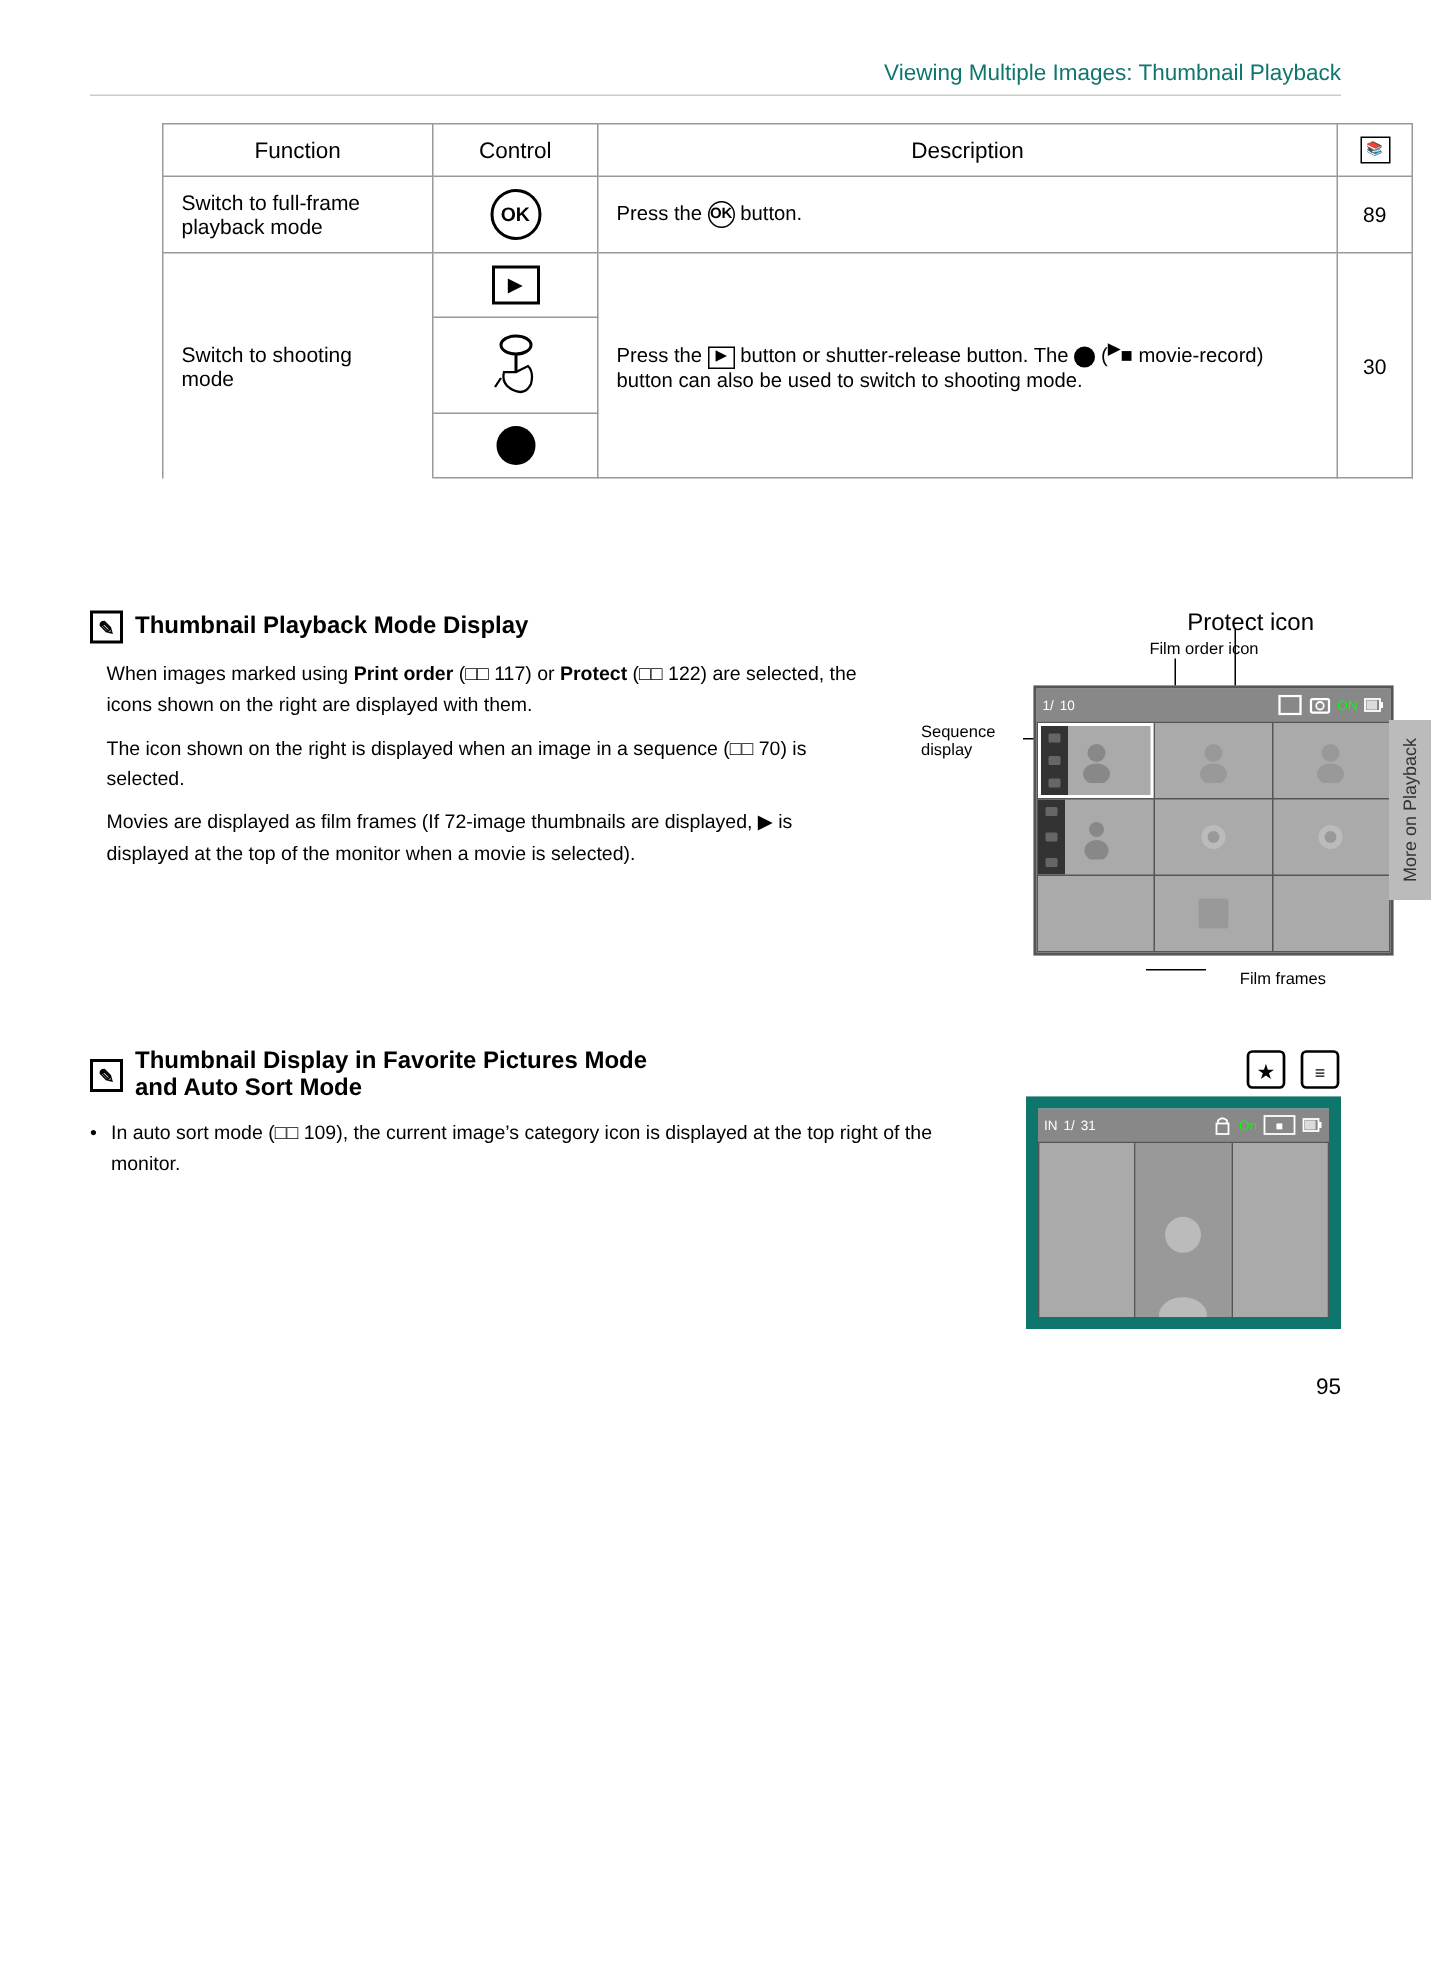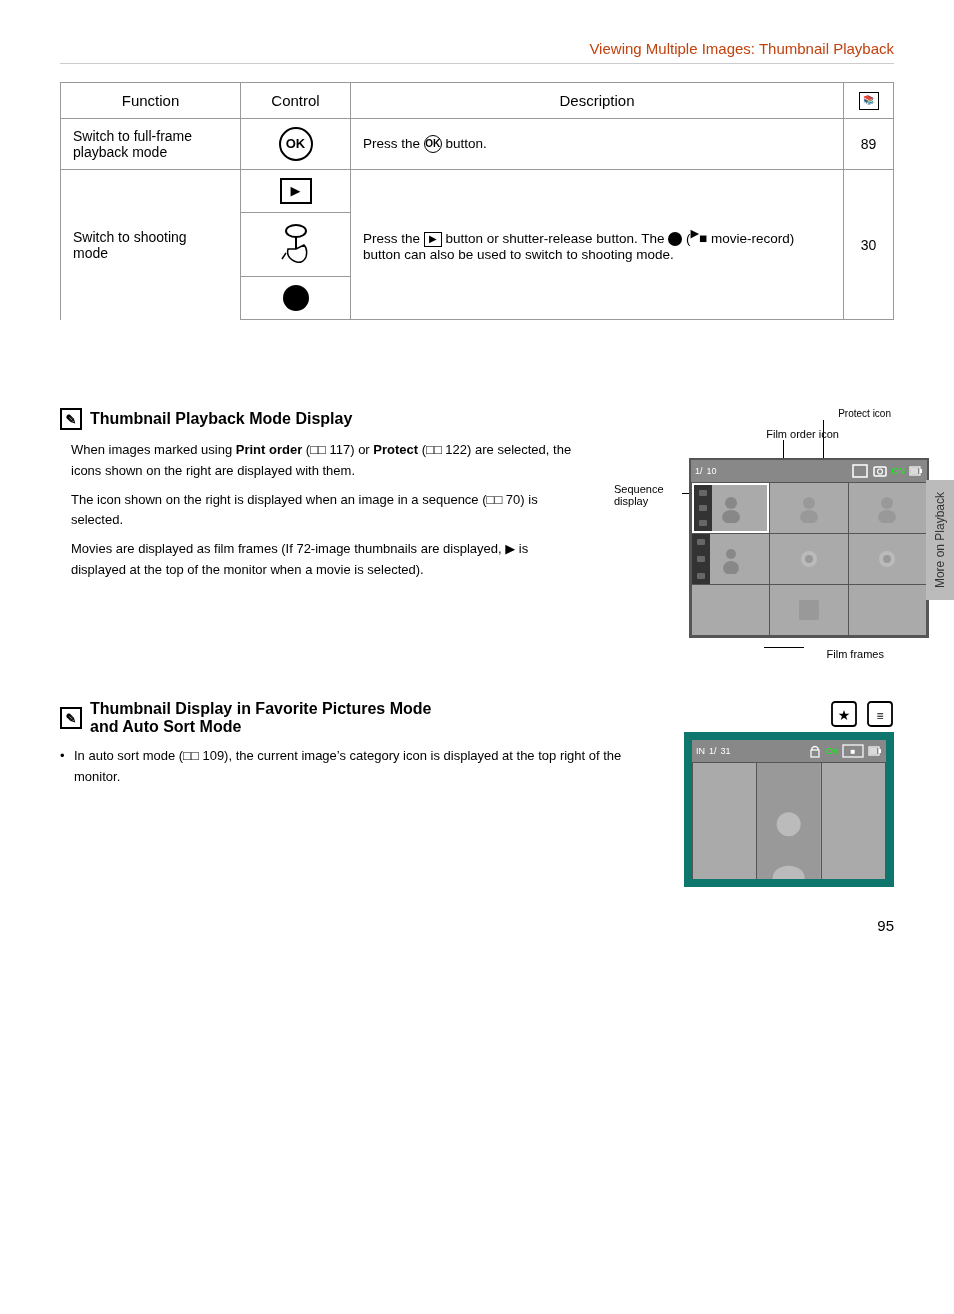--- a/index.html
+++ b/index.html
@@ -16,31 +16,32 @@
       width: 954px;
       min-height: 1314px;
       background: #fff;
       position: relative;
       padding: 40px 60px 40px 60px;
     }
     
     .page-header {
       text-align: right;
       font-size: 15px;
-      color: #c2410c;
+      color: #0f766e;
       margin-bottom: 18px;
       padding-bottom: 6px;
       border-bottom: 1px solid #ccc;
     }
     
     .main-table {
       width: 100%;
       border-collapse: collapse;
       margin-bottom: 30px;
       font-size: 14px;
+      margin-left: 48px;
     }
     .main-table th, .main-table td {
       border: 1px solid #999;
       padding: 8px 12px;
       vertical-align: middle;
     }
     .main-table th {
       font-weight: normal;
       font-size: 15px;
       text-align: center;
@@ -398,21 +399,21 @@
         Movies are displayed as film frames (If 72-image
         thumbnails are displayed, ▶ is displayed at the top of
         the monitor when a movie is selected).
       </p>
     </div>
 
     <div class="camera-display-container">
 
       <div style="position:relative; height: 260px; width: 280px;">
 
-        <div style="position:absolute; top:0; right:3px; font-size:10px; text-align:center;">Protect icon</div>
+        <div style="position:absolute; top:0; right:18px; font-size:16px; text-align:center;">Protect icon</div>
 
         <div style="position:absolute; top:12px; right:70px; width:1px; height:40px; background:#000;"></div>
 
         <div style="position:absolute; top:20px; right:55px; font-size:11px;">Film order icon</div>
 
         <div style="position:absolute; top:32px; right:110px; width:1px; height:30px; background:#000;"></div>
 
         <div style="position:absolute; top:75px; left:0px; font-size:11px; text-align:left;">Sequence<br>display</div>
         <div style="position:absolute; top:85px; left:68px; width:30px; height:1px; background:#000;"></div>
 

